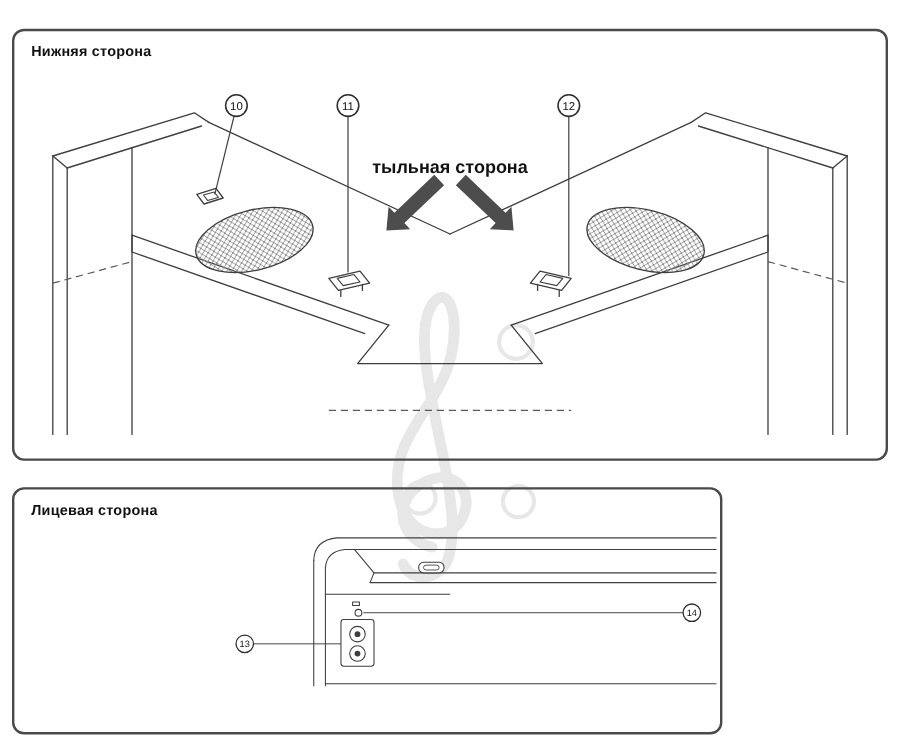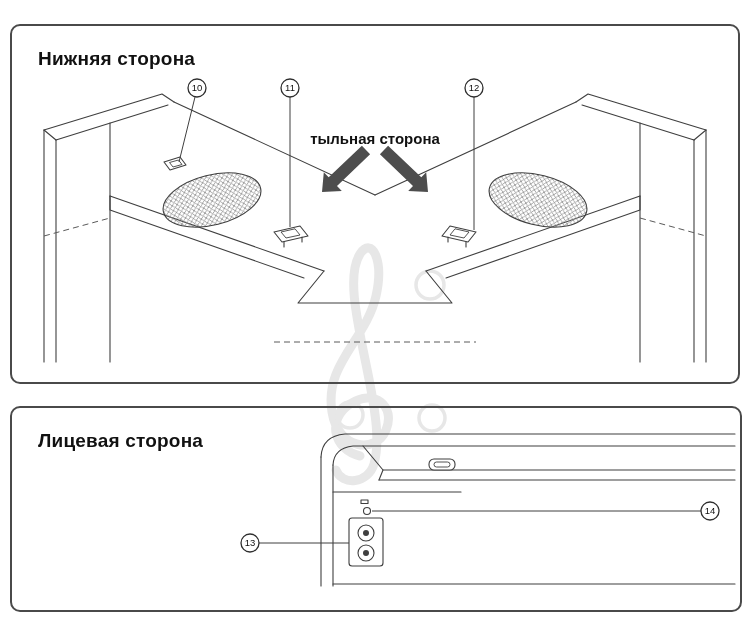--- a/index.html
+++ b/index.html
@@ -7,24 +7,24 @@
     width:750px;height:620px;position:relative;overflow:hidden;
     background:#ffffff;
     font-family:"Liberation Sans", sans-serif;
   }
   .watermark{position:absolute;left:262px;top:188px;width:240px;height:300px;z-index:0}
   .panel{
     position:absolute;border:2px solid #4a4a4a;border-radius:10px;
     box-sizing:border-box;background:transparent;z-index:1;
   }
   .panel-top{left:10px;top:24px;width:730px;height:360px}
-  .panel-bottom{left:10px;top:406px;width:732px;height:206px}
+  .panel-bottom{left:10px;top:406px;width:592px;height:206px}
   .panel-title{
-    position:absolute;left:14px;top:10px;margin:12px;
-    font-size:19px;font-weight:bold;color:#111;letter-spacing:.2px;
+    position:absolute;left:14px;top:10px;margin:0;
+    font-size:12px;font-weight:bold;color:#111;letter-spacing:.2px;
   }
   svg.draw{position:absolute;left:0;top:0;width:100%;height:100%}
   .ln{stroke:#3f3f3f;stroke-width:1.1;fill:none;stroke-linecap:round;stroke-linejoin:round}
   .lnd{stroke:#5a5a5a;stroke-width:1;fill:none;stroke-dasharray:6 4}
   .part{fill:#ffffff;stroke:#3f3f3f;stroke-width:1.1;stroke-linejoin:round}
   .part-inner{fill:none;stroke:#3f3f3f;stroke-width:0.9;stroke-linejoin:round}
   .co{fill:#ffffff;stroke:#2e2e2e;stroke-width:1.3}
   .co-line{stroke:#3f3f3f;stroke-width:1}
   .con{font-size:9.5px;fill:#111;text-anchor:middle}
   .rear{font-size:15px;font-weight:bold;fill:#111;text-anchor:middle}

